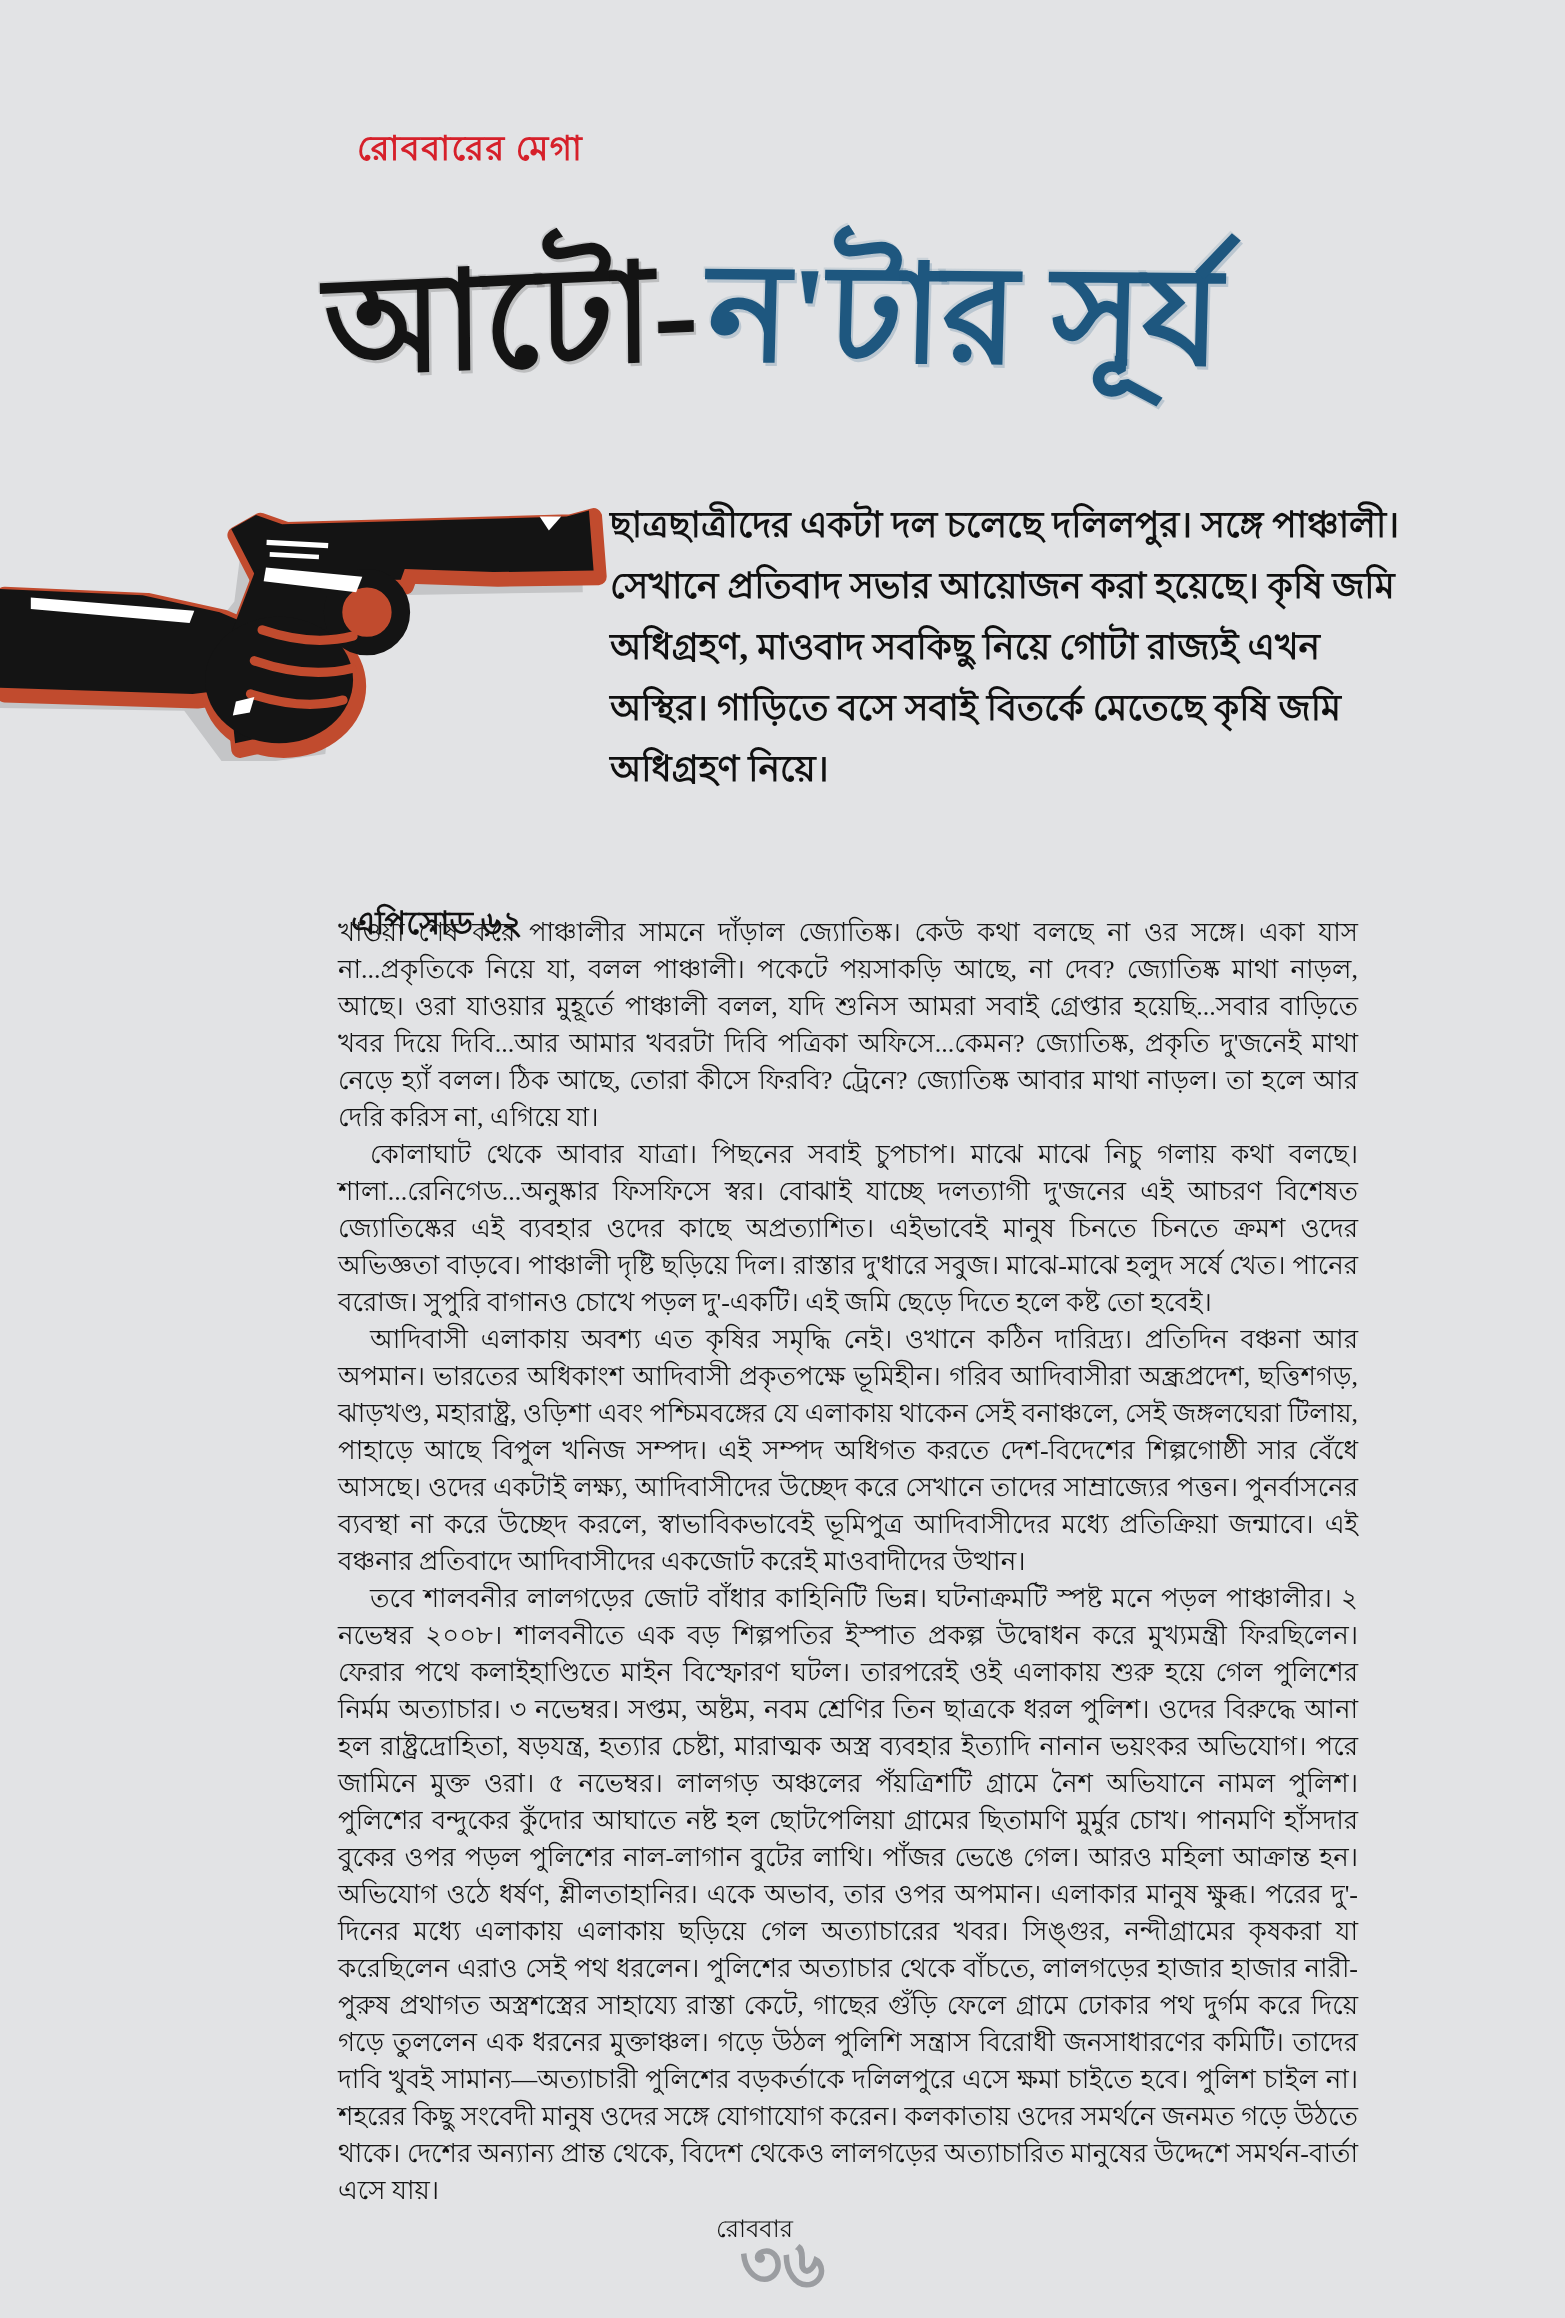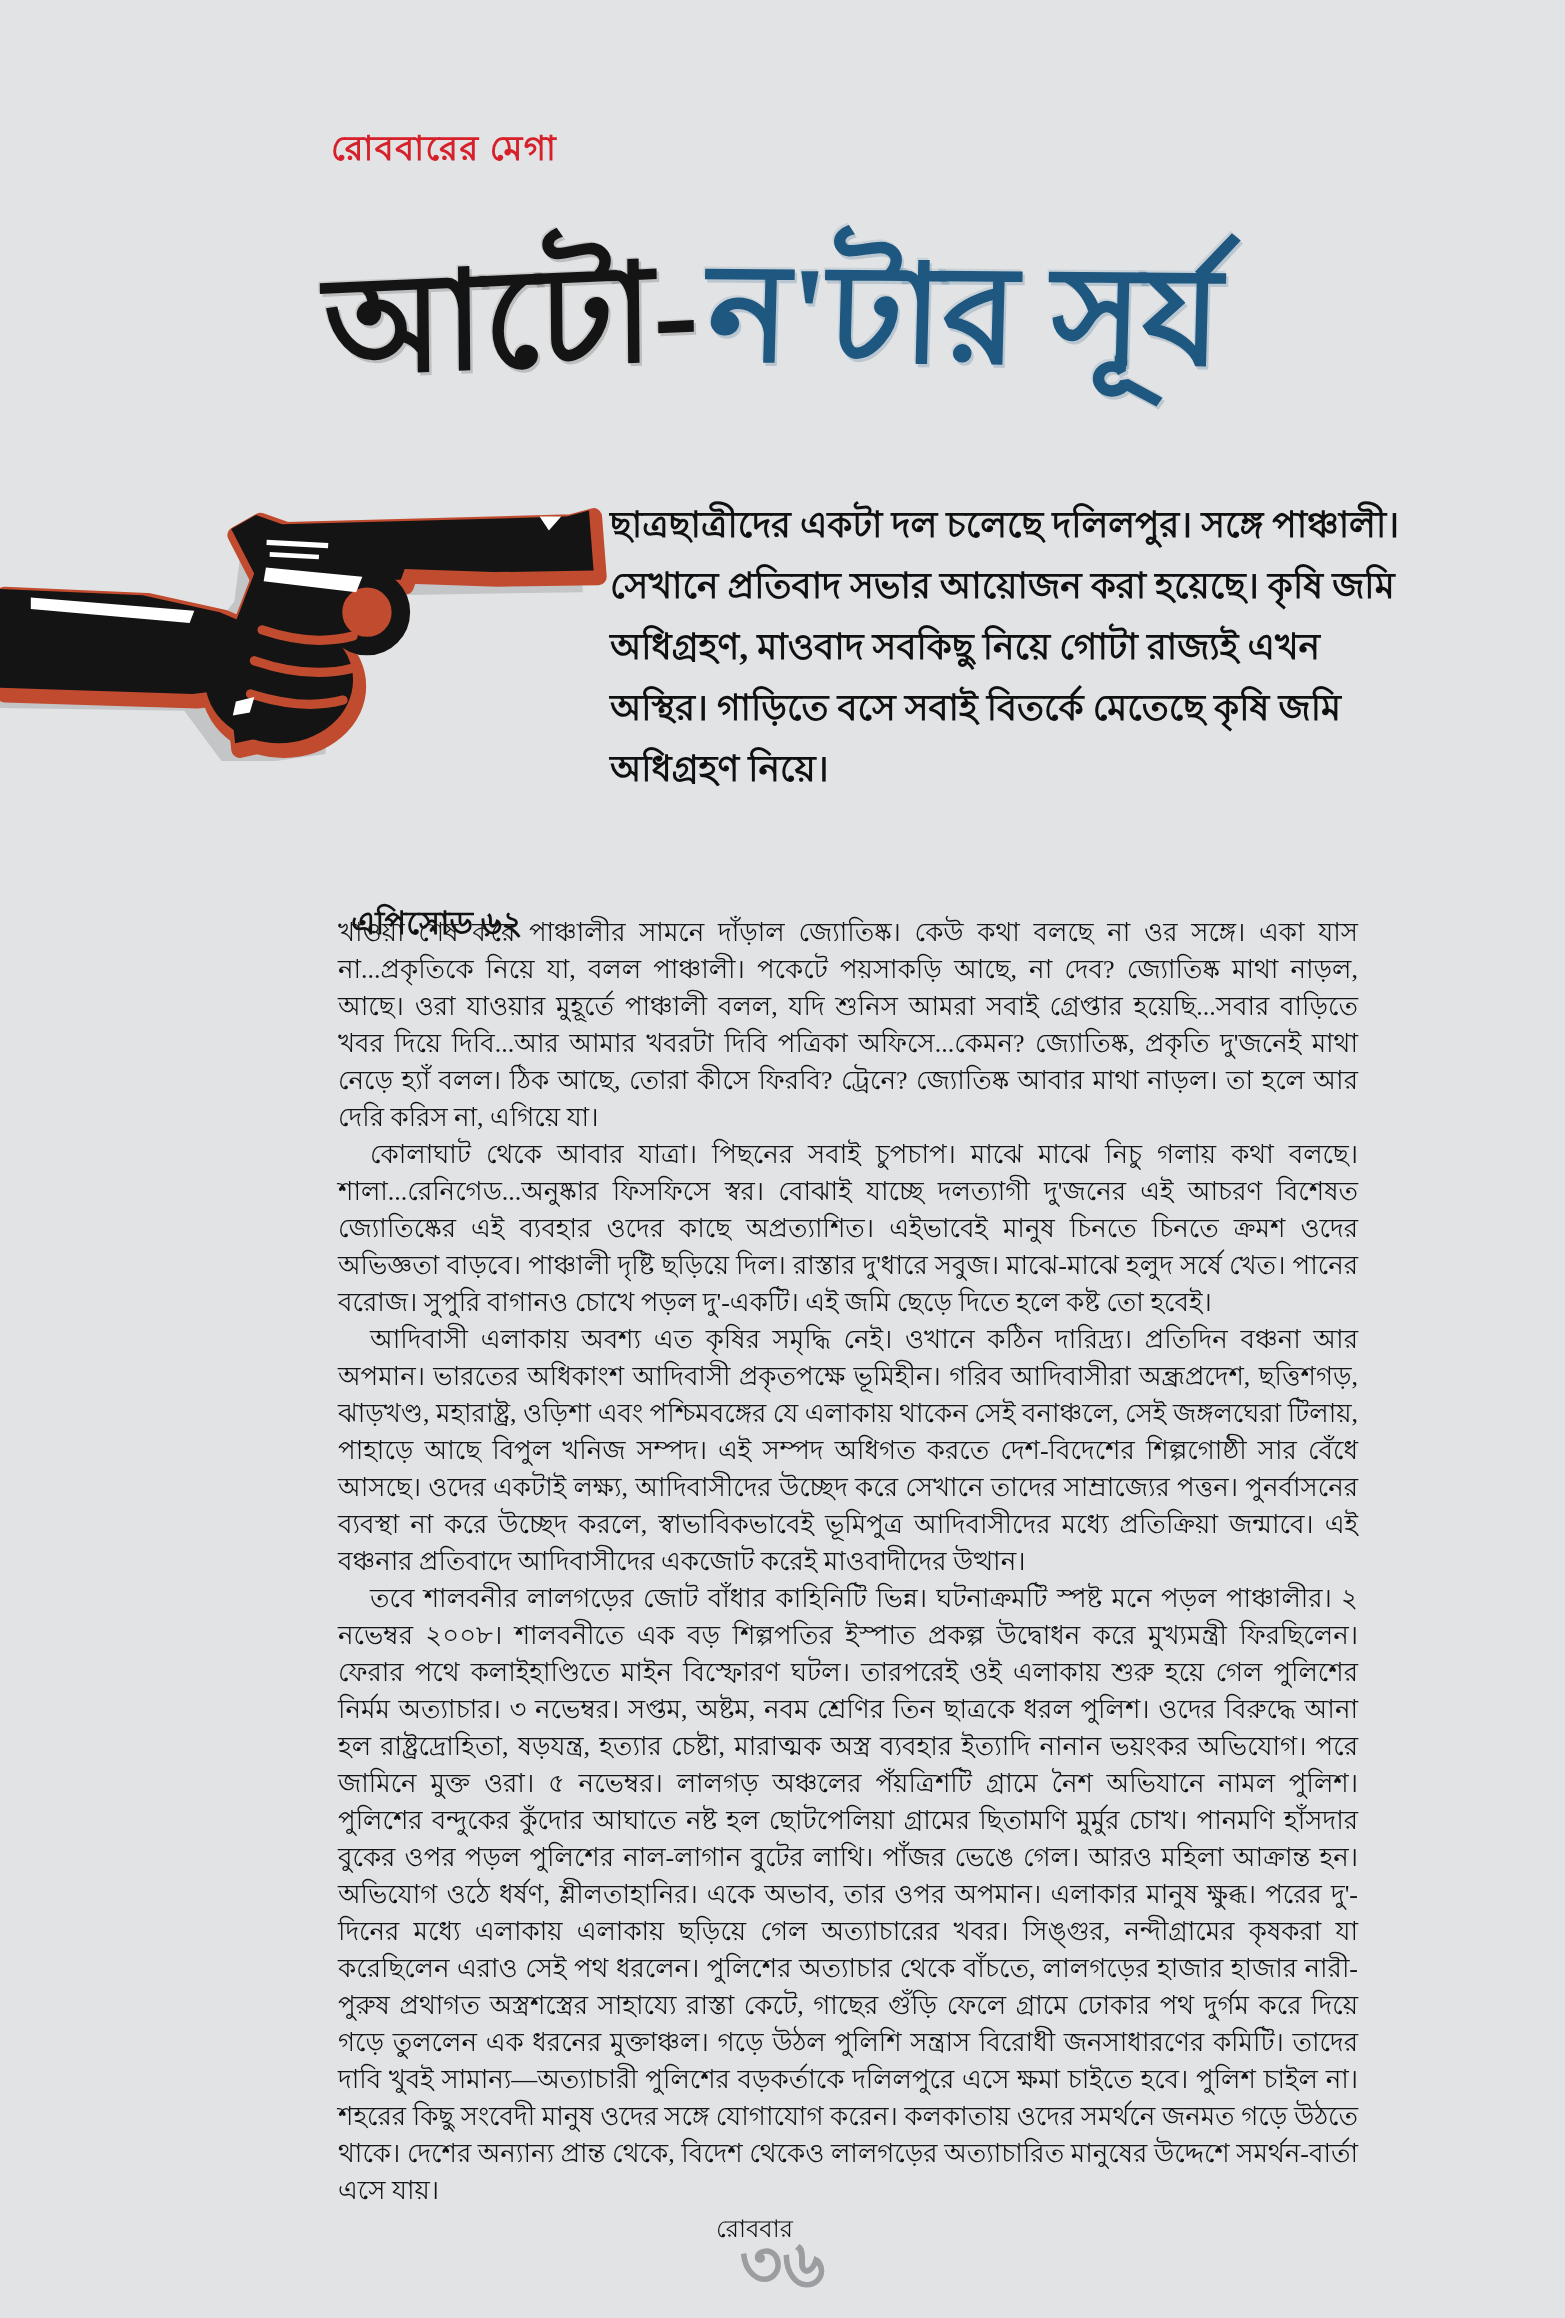--- a/index.html
+++ b/index.html
@@ -6,21 +6,21 @@
   #page{
     position:relative;
     width:1565px;height:2319px;
     background:#e2e3e5;
     font-family:"Liberation Serif","DejaVu Serif",serif;
     color:#1a1a1a;
     overflow:hidden;
   }
   
   .header{
-    position:absolute;left:331px;top:122px;
+    position:absolute;left:357px;top:122px;
     display:flex;align-items:baseline;gap:45px;
     white-space:nowrap;
   }
   .kicker{
     font-size:34px;font-weight:bold;color:#d6202a;
     letter-spacing:1.5px;
   }
   .author{
     font-size:37px;font-weight:500;color:#111;
     letter-spacing:10.8px;

